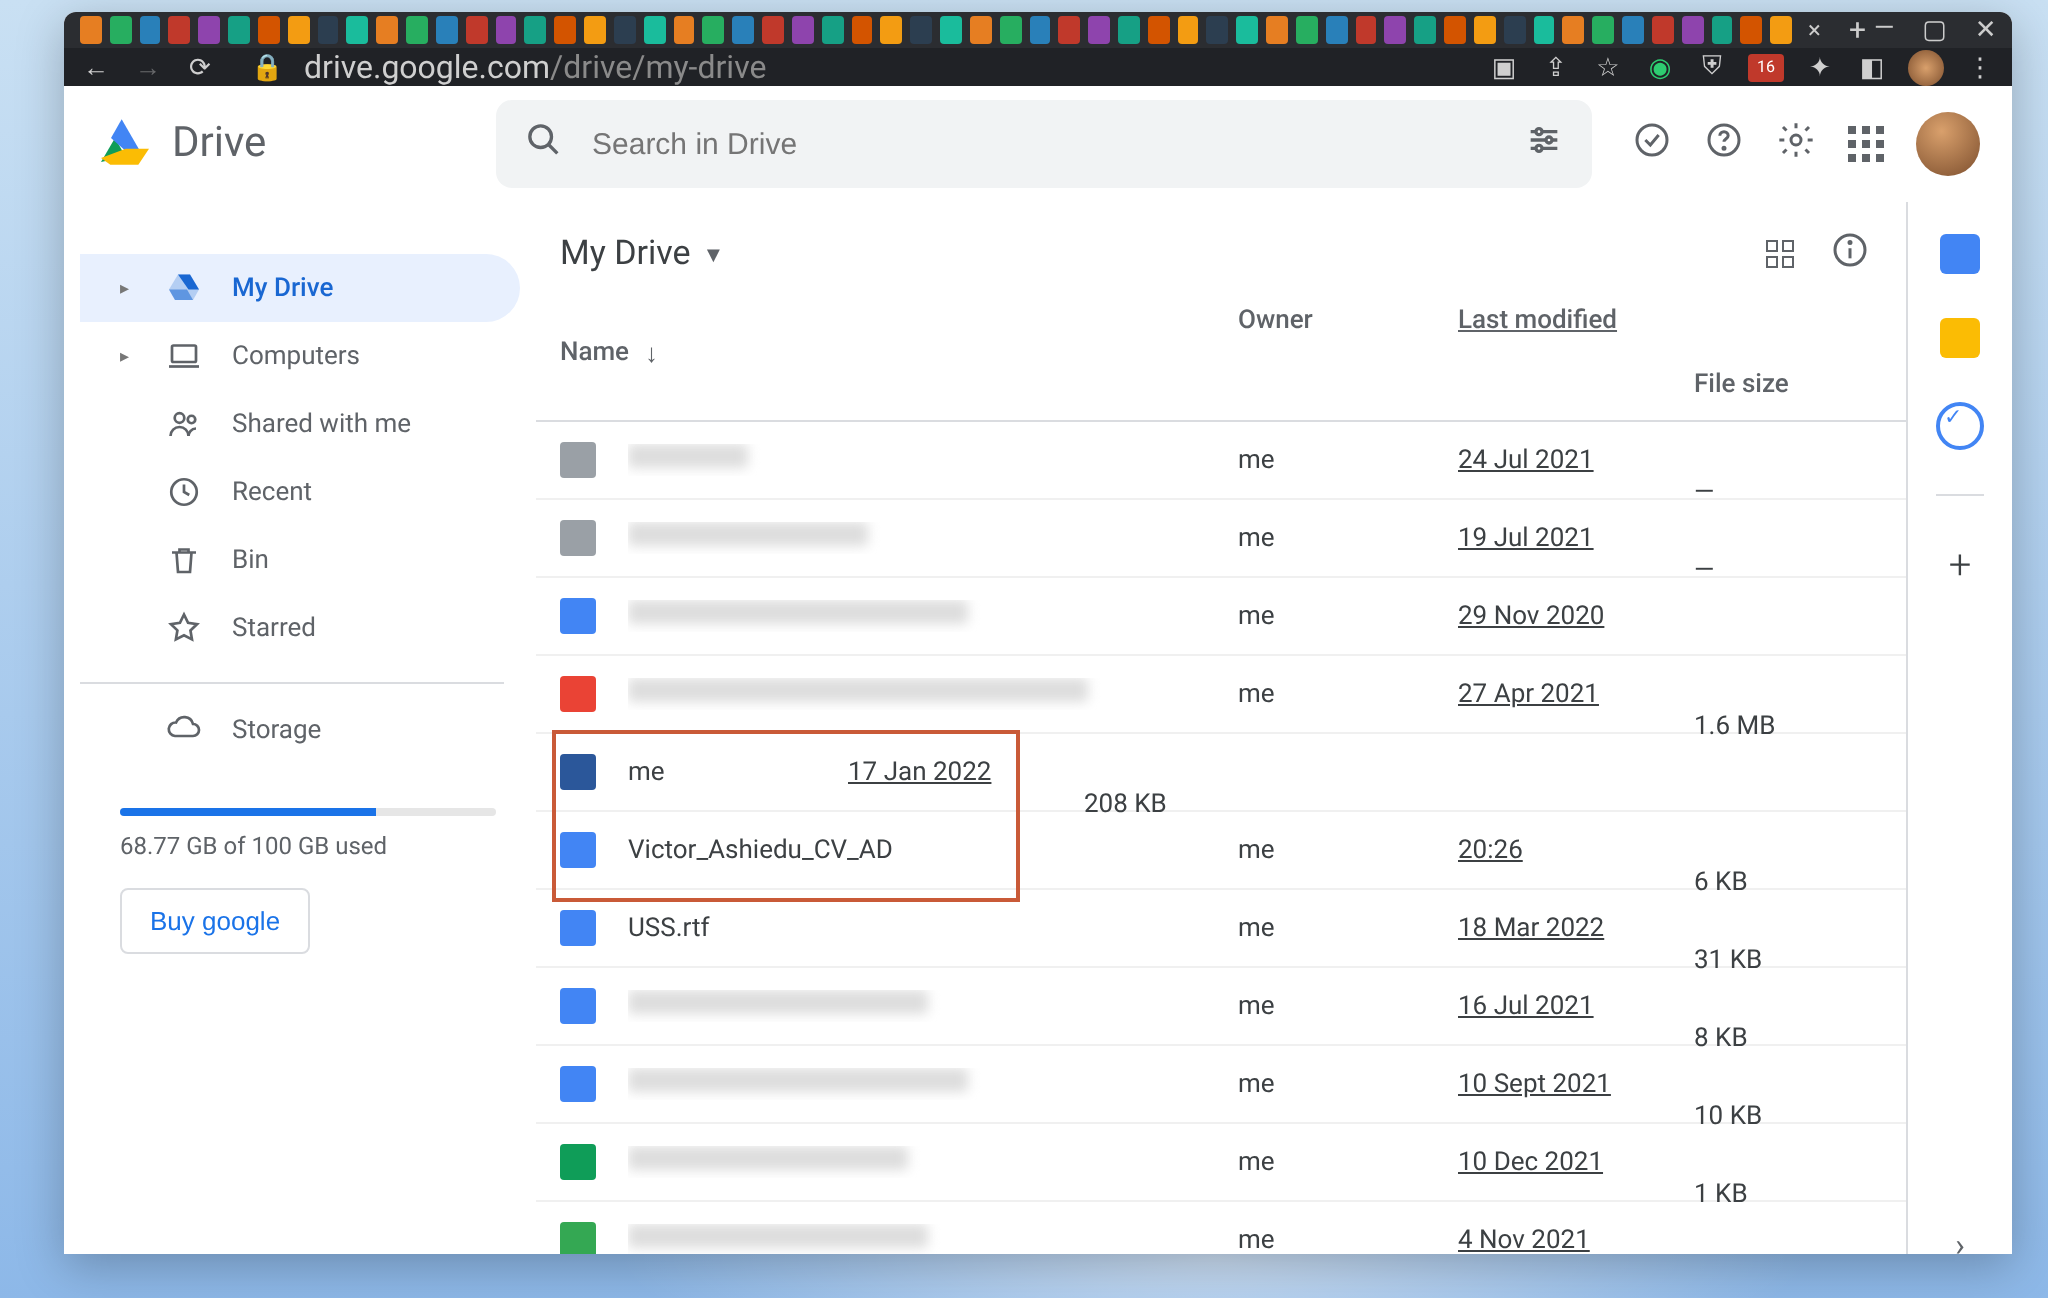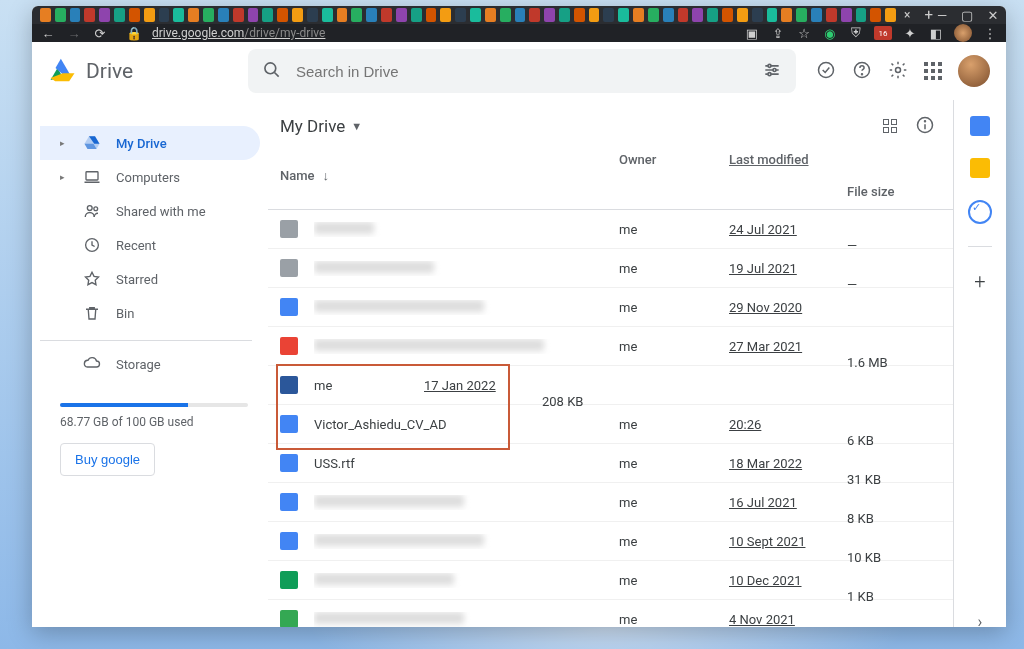--- a/index.html
+++ b/index.html
@@ -25,21 +25,21 @@
   .browser{
     position:absolute;left:32px;top:6px;right:18px;bottom:22px;
     background:#fff;border-radius:6px 6px 0 0;box-shadow:0 6px 24px rgba(0,0,0,.25);
     display:flex;flex-direction:column;overflow:hidden;
   }
   .tabstrip{height:34px;background:var(--chrome);display:flex;align-items:center;padding:0 8px;gap:4px;}
   .tab-fav{width:12px;height:14px;border-radius:2px;}
   .winctl{margin-left:auto;display:flex;gap:14px;color:#ccc;font-size:13px;}
   .winctl span{cursor:default;}
   .addrrow{height:32px;background:#202226;display:flex;align-items:center;gap:10px;padding:0 8px;color:#bdbdbd;}
-  .url{font-size:12px;color:#cfcfcf;flex:none;text-decoration:underline;}
+  .url{font-size:16px;color:#cfcfcf;flex:none;}
   .url .dim{color:#8a8a8a;}
   .addr-spacer{flex:1;}
   .chrome-icon{width:16px;height:16px;display:inline-flex;align-items:center;justify-content:center;color:#cfcfcf;}
   .ext-badge{width:18px;height:14px;background:#c0392b;border-radius:2px;color:#fff;font-size:8px;display:flex;align-items:center;justify-content:center;}
 
   
   .app{flex:1;display:flex;flex-direction:column;background:#fff;}
   .topbar{height:58px;border-bottom:none;display:flex;align-items:center;padding:0 16px;gap:14px;}
   .logo{display:flex;align-items:center;gap:8px;font-size:21px;color:#5f6368;width:186px;}
   .logo-tri{width:30px;height:26px;position:relative;}
@@ -321,33 +321,33 @@
                   <circle cx="12" cy="12" r="8.5"></circle>
                   <path d="M12 7v5l3.5 2"></path>
                 </svg>
               </span>
               <span>Recent</span>
             </div>
             <div class="navitem">
               <span class="caret"></span>
               <span class="nav-ico">
                 <svg width="18" height="18" viewBox="0 0 24 24" fill="none" stroke="currentColor" stroke-width="1.8">
-                  <path d="M12 3l2.7 5.5 6 .9-4.4 4.2 1 6L12 16.8 6.6 19.6l1-6L3.3 9.4l6-.9z"></path>
-                </svg>
-              </span>
-              <span>Starred</span>
+                  <path d="M4 7h16M9 7V5h6v2M7 7l1 13h8l1-13"></path>
+                </svg>
+              </span>
+              <span>Bin</span>
             </div>
             <div class="navitem">
               <span class="caret"></span>
               <span class="nav-ico">
                 <svg width="18" height="18" viewBox="0 0 24 24" fill="none" stroke="currentColor" stroke-width="1.8">
-                  <path d="M4 7h16M9 7V5h6v2M7 7l1 13h8l1-13"></path>
-                </svg>
-              </span>
-              <span>Bin</span>
+                  <path d="M12 3l2.7 5.5 6 .9-4.4 4.2 1 6L12 16.8 6.6 19.6l1-6L3.3 9.4l6-.9z"></path>
+                </svg>
+              </span>
+              <span>Starred</span>
             </div>
           </div>
 
         <div class="hr"></div>
 
         <div class="navitem" style="margin-top:6px;">
           <span class="caret"></span>
           <span class="nav-ico">
               <svg width="18" height="18" viewBox="0 0 24 24" fill="none" stroke="currentColor" stroke-width="1.8">
                 <path d="M18 16a4 4 0 000-8 6 6 0 00-11.3-1A4.5 4.5 0 006 16z"></path>
@@ -416,21 +416,21 @@
               <span class="ico ico-doc"></span>
               <span class="fname"><span class="blurred" style="width:170px;"></span></span>
               <span class="c-owner">me</span>
               <span class="c-mod">29 Nov 2020</span>
               <span class="c-size"></span>
             </div>
             <div class="row">
               <span class="ico ico-pdf"></span>
               <span class="fname"><span class="blurred" style="width:230px;"></span></span>
               <span class="c-owner">me</span>
-              <span class="c-mod">27 Mar 2021</span>
+              <span class="c-mod">27 Apr 2021</span>
               <span class="c-size">1.6 MB</span>
             </div>
             <div class="row">
               <span class="ico ico-word"></span>
               <span class="c-owner">me</span>
               <span class="c-mod">17 Jan 2022</span>
               <span class="c-size">208 KB</span>
             </div>
             <div class="row">
               <span class="ico ico-doc"></span>

